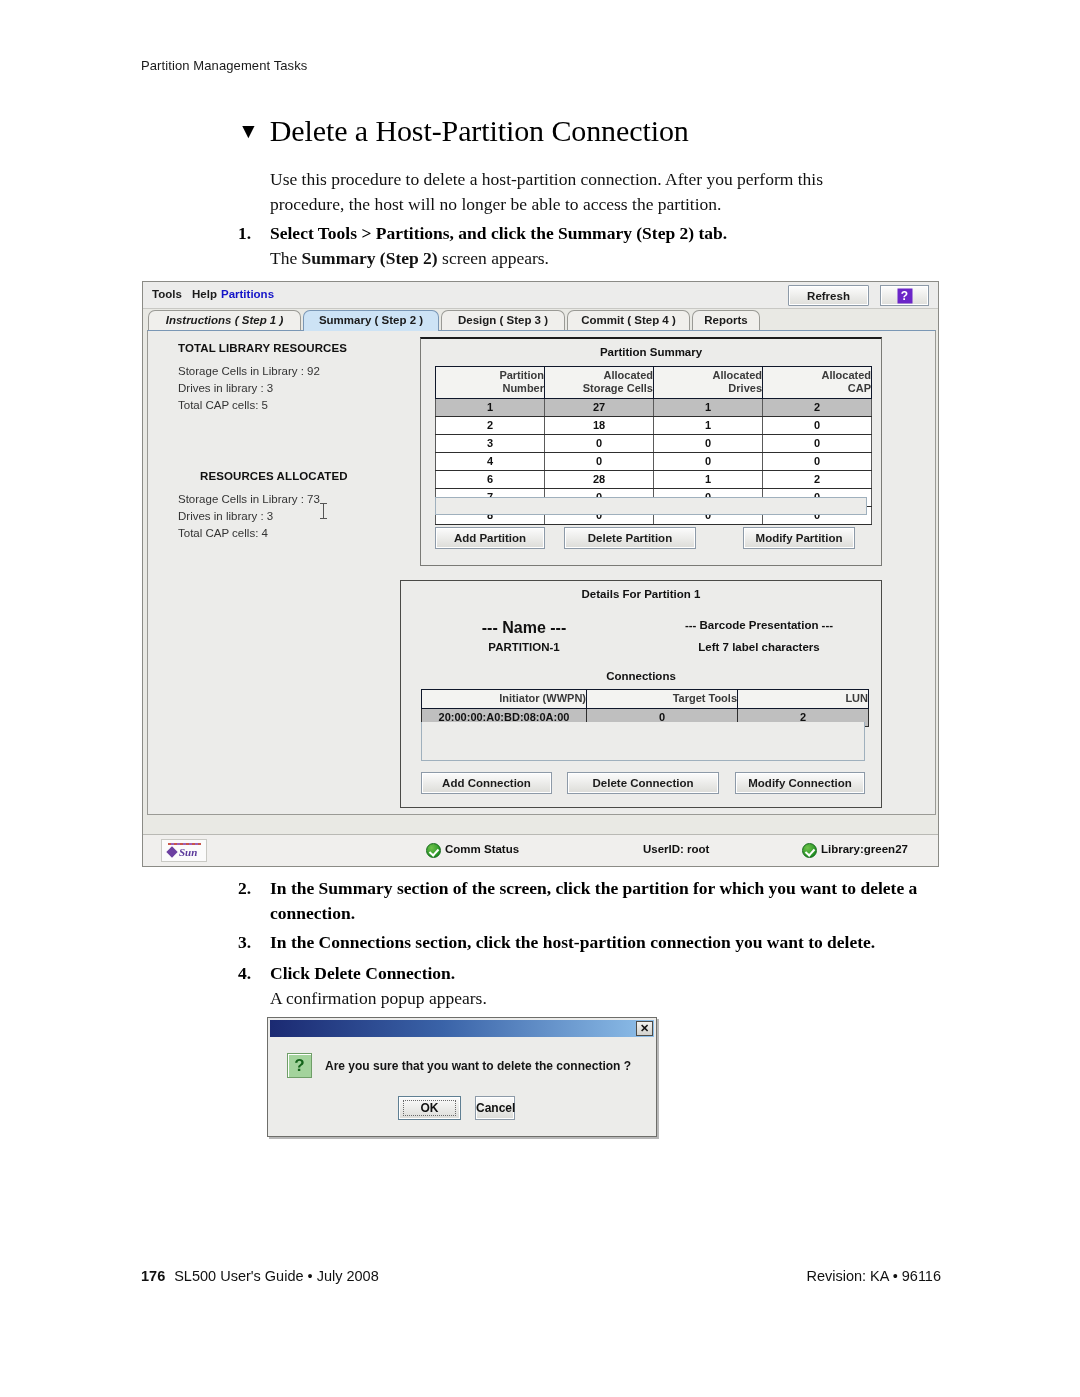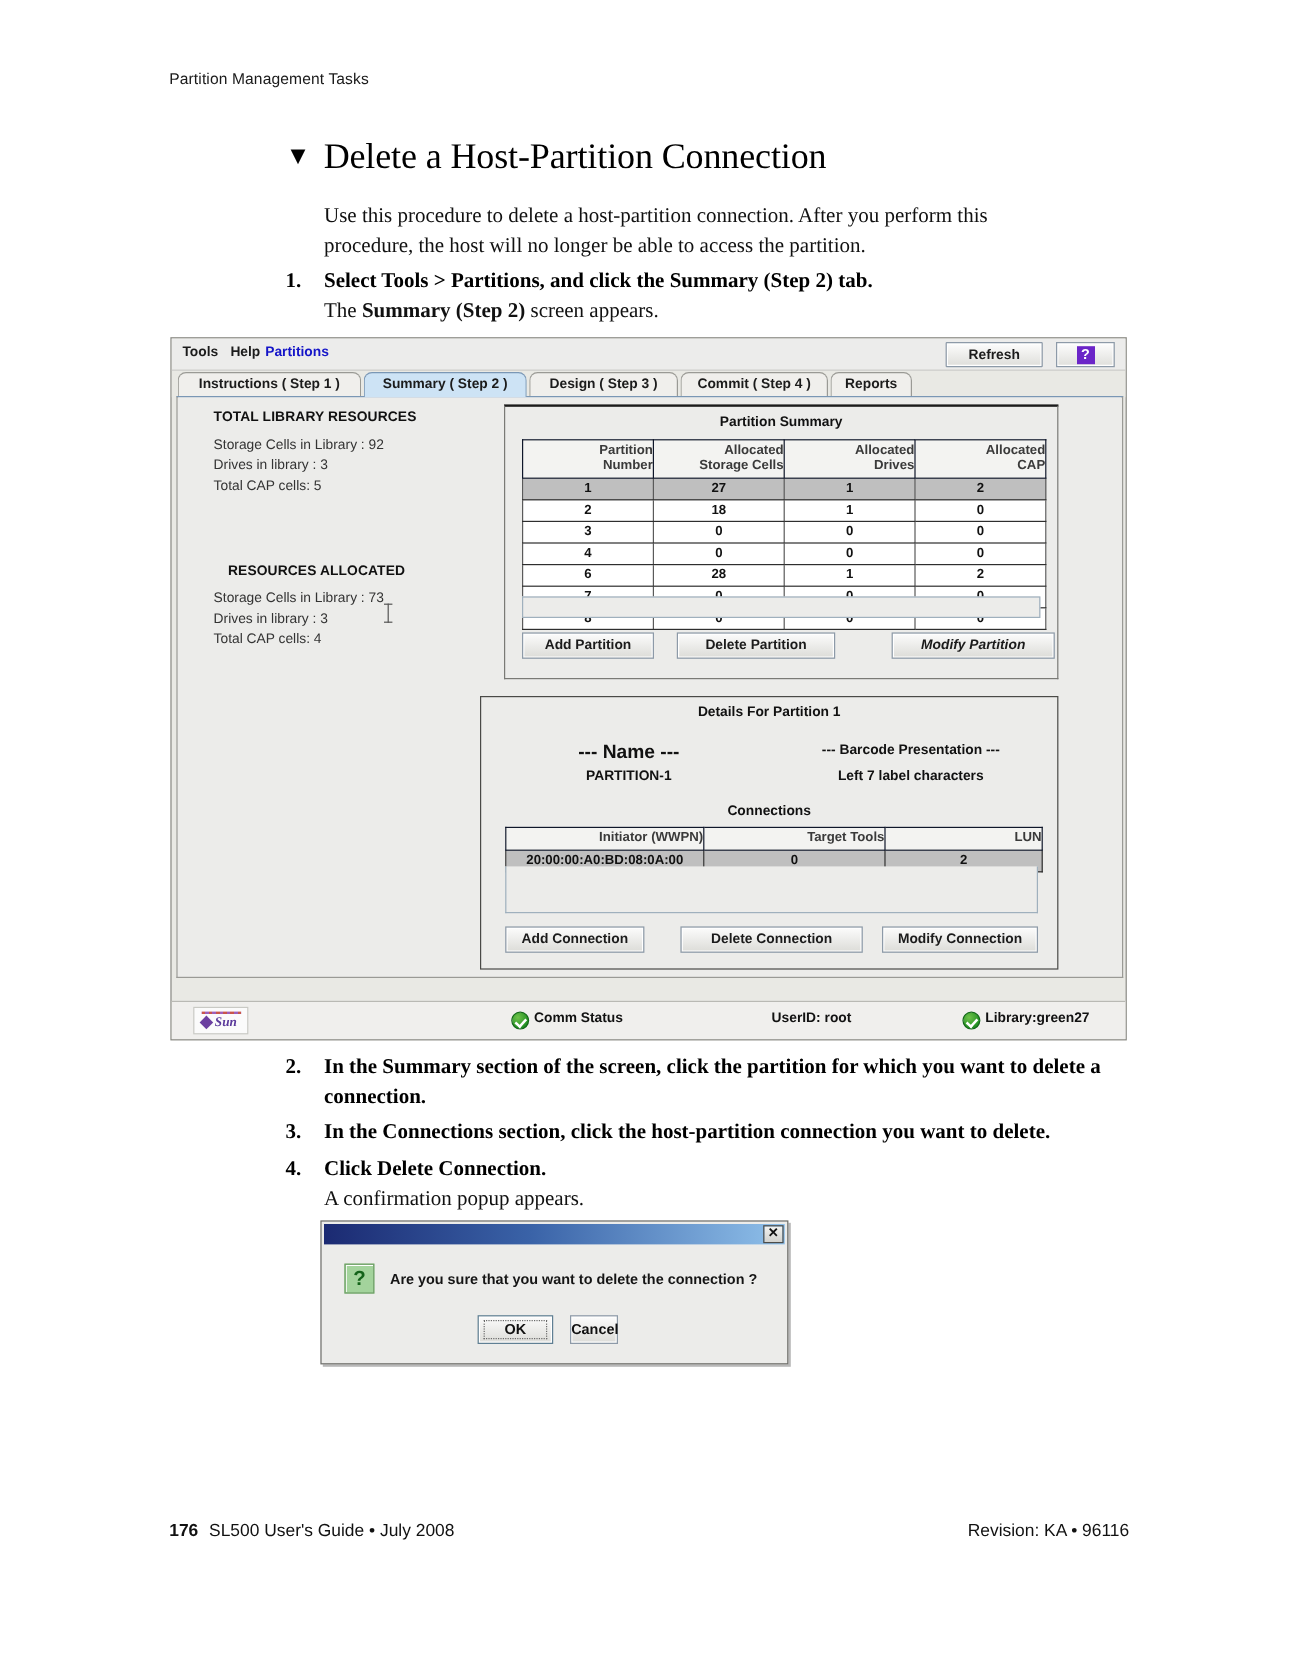--- a/index.html
+++ b/index.html
@@ -138,21 +138,21 @@
     box-sizing: border-box;
     font-size: 11.5px; font-weight: bold; color: #1b1b1b;
     line-height: 19px; text-align: center;
     white-space: nowrap;
   }
   .tab.sel {
     background: #cde3f5;
     border-color: #7a97b5;
     z-index: 3;
   }
-  #tab-0 { left: 5px;   width: 153px; }
+  #tab-0 { left: 5px;   width: 153px; font-style: italic; }
   #tab-1 { left: 160px; width: 136px; }
   #tab-2 { left: 298px; width: 124px; }
   #tab-3 { left: 424px; width: 123px; }
   #tab-4 { left: 549px; width: 68px; }
 
   
   #content {
     position: absolute; left: 4px; top: 48px;
     width: 789px; height: 485px;
     background: #ececea;
@@ -167,21 +167,21 @@
     font-size: 11.5px; font-weight: bold; color: #101010;
     letter-spacing: .1px; margin-bottom: 9px;
   }
   .res-line {
     font-size: 11.5px; color: #333; line-height: 17px;
     white-space: nowrap;
   }
   #res-total { top: 11px; }
   #res-alloc { top: 139px; }
   #res-avail { top: 265px; }
-  #res-alloc .res-title, #res-avail .res-title { margin-left: 12px; }
+  #res-alloc .res-title, #res-avail .res-title { margin-left: 22px; }
 
   
   #text-caret {
     position: absolute; left: 172px; top: 172px;
     width: 7px; height: 16px;
   }
   #text-caret::before, #text-caret::after {
     content:""; position:absolute; left:0; width:7px; height:1px; background:#555;
   }
   #text-caret::before { top:0; }
@@ -258,21 +258,21 @@
     border: 1px solid #8d9aa8;
     box-shadow: inset 0 0 0 1px #ffffff;
     box-sizing: border-box;
     font-family: "Liberation Sans", sans-serif;
     font-size: 11.5px; font-weight: bold; color: #1b1b1b;
     text-align: center; line-height: 20px;
     white-space: nowrap;
   }
   #btn-add-partition    { left: 14px;  top: 188px; width: 110px; }
   #btn-delete-partition { left: 143px; top: 188px; width: 132px; }
-  #btn-modify-partition { left: 322px; top: 188px; width: 136px; font-style: italic; }
+  #btn-modify-partition { left: 322px; top: 188px; width: 112px; }
 
   
   #panel-details {
     position: absolute; left: 252px; top: 249px;
     width: 482px; height: 228px;
     background: #ececea;
     border: 1px solid #4a4a47;
     box-sizing: border-box;
   }
   #details-name-hdr  { position:absolute; left: 28px;  top: 38px; width: 190px; text-align:center; font-size:16px; font-weight:bold; color:#111; }
@@ -288,21 +288,21 @@
   #tbl-conn td { border-color:#2e2e2e; }
 
   #conn-filler {
     position: absolute; left: 20px; top: 141px;
     width: 444px; height: 39px;
     background: #ececea;
     border: 1px solid #9fb0bd;
     border-top: none;
     box-sizing: border-box;
   }
-  #btn-add-connection    { left: 20px;  top: 191px; width: 116px; }
+  #btn-add-connection    { left: 20px;  top: 191px; width: 131px; }
   #btn-delete-connection { left: 166px; top: 191px; width: 152px; }
   #btn-modify-connection { left: 334px; top: 191px; width: 130px; }
 
   
   #statusbar {
     position: absolute; left: 0; bottom: 0; width: 100%; height: 32px;
     background: #f0efed;
     border-top: 1px solid #b9b9b4;
     box-sizing: border-box;
   }

